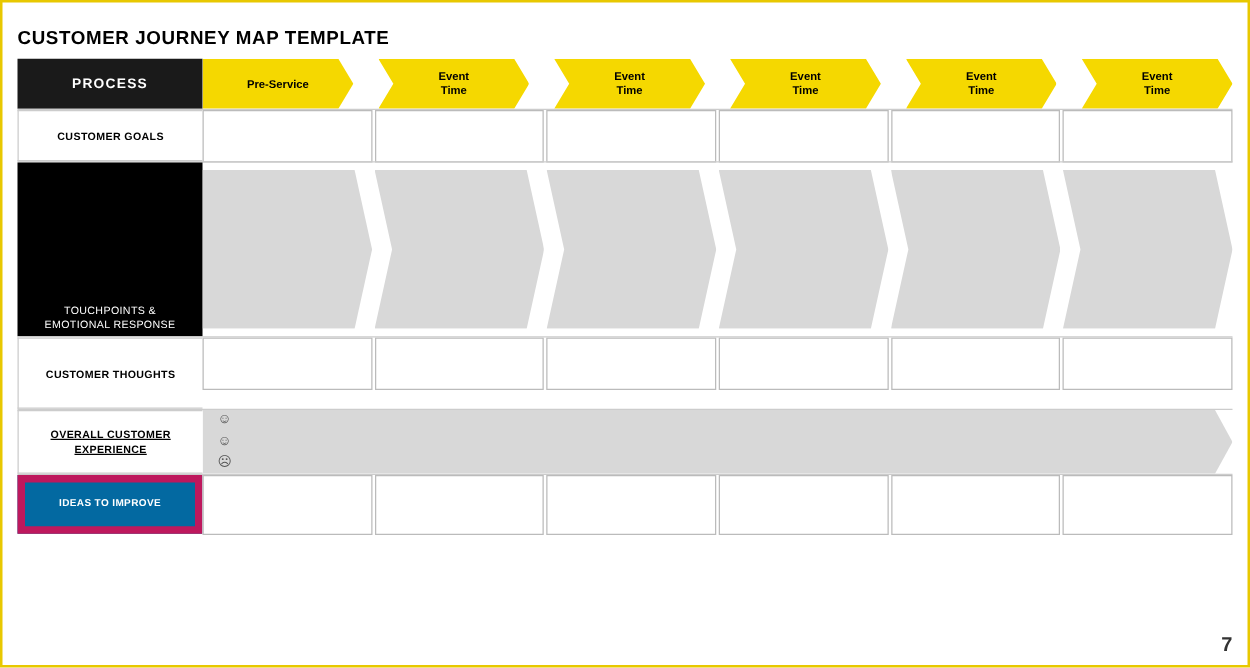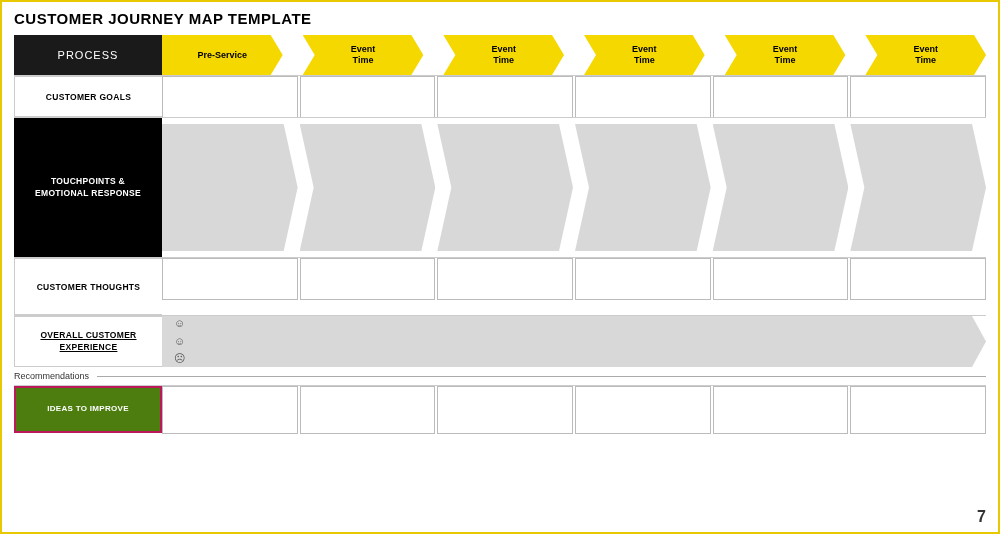--- a/index.html
+++ b/index.html
@@ -7,21 +7,21 @@
       font-family: Arial, sans-serif;
       background: #fff;
       width: 1000px;
       height: 534px;
       overflow: hidden;
       border: 2px solid #e8c800;
       position: relative;
     }
 
     .page-wrapper {
-      padding: 8px 12px 8px 12px;
+      padding: 20px 12px 8px 12px;
       display: flex;
       flex-direction: column;
       height: 100%;
     }
 
     .main-title {
       font-size: 15px;
       font-weight: 900;
       color: #000;
       letter-spacing: 0.5px;
@@ -55,21 +55,21 @@
       align-items: center;
       justify-content: center;
       text-align: center;
       padding: 4px 6px;
     }
 
     .process-label {
       background: #1a1a1a;
       color: #fff;
       font-size: 11px;
-      font-weight: 400;
+      font-weight: 700;
       text-transform: uppercase;
       letter-spacing: 1px;
     }
 
     .arrow-cells {
       display: flex;
       flex: 1;
       gap: 20px;
     }
 
@@ -141,24 +141,25 @@
     }
 
     
     .touchpoints-row {
       height: 140px;
     }
     .touchpoints-row .label-cell {
       background: #000;
       color: #fff;
       font-size: 8.5px;
-      font-weight: 700;
+      font-weight: 400;
       text-transform: uppercase;
       letter-spacing: 0.3px;
       line-height: 1.3;
+      align-items: flex-end;
     }
 
     .touchpoints-arrow-cells {
       display: flex;
       flex: 1;
       gap: 2px;
       padding: 4px 0;
     }
 
     .touch-arrow-cell {
@@ -244,28 +245,28 @@
       flex: 1;
       height: 1px;
       background: #aaa;
     }
 
     
     .ideas-row {
       height: 48px;
     }
     .ideas-row .label-cell {
-      background: #4d7c0f;
+      background: #0369a1;
       color: #fff;
       font-size: 8px;
       font-weight: 700;
       text-transform: uppercase;
       letter-spacing: 0.3px;
       line-height: 1.3;
-      border: 2px solid #be185d;
+      border: 6px solid #be185d;
     }
     .ideas-row .data-cell {
       height: 48px;
     }
 
     .page-number {
       position: absolute;
       bottom: 6px;
       right: 12px;
       font-size: 16px;
@@ -370,24 +371,20 @@
         <span style="white-space:pre-line;text-align:center;text-decoration:underline;">OVERALL CUSTOMER
 EXPERIENCE</span>
       </div>
       <div class="experience-content">
         <div class="emoji-row">☺</div>
         <div class="emoji-row">☺</div>
         <div class="emoji-row">☹</div>
       </div>
     </div>
 
-    <div class="recommendations-row">
-      <span class="rec-label">Recommendations</span>
-      <div class="rec-line"></div>
-    </div>
 
     <div class="data-row ideas-row">
       <div class="label-cell">IDEAS TO IMPROVE</div>
       <div class="data-cells">
         <div class="data-cell"></div>
         <div class="data-cell"></div>
         <div class="data-cell"></div>
         <div class="data-cell"></div>
         <div class="data-cell"></div>
         <div class="data-cell"></div>

